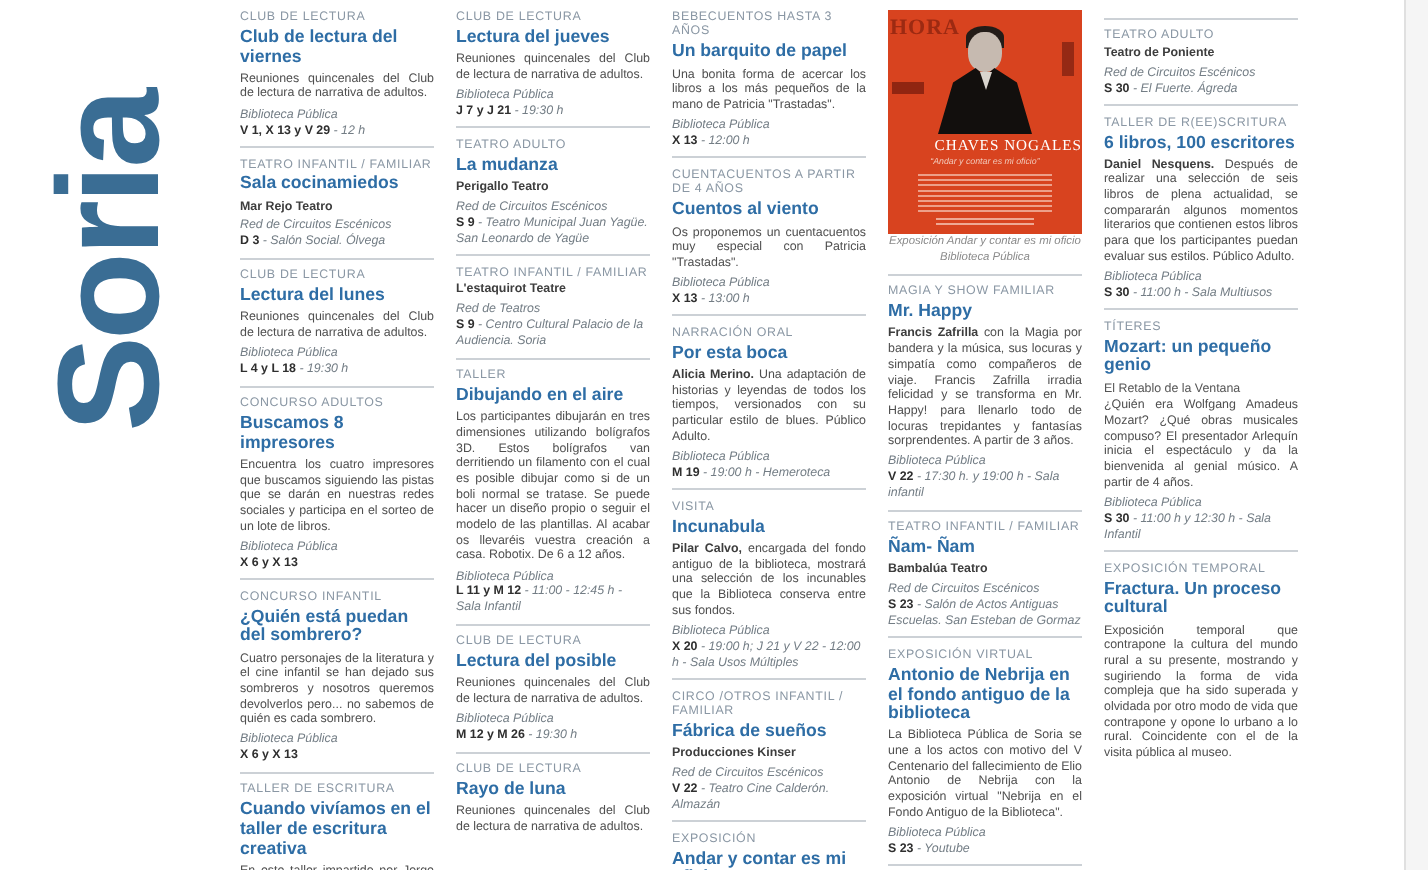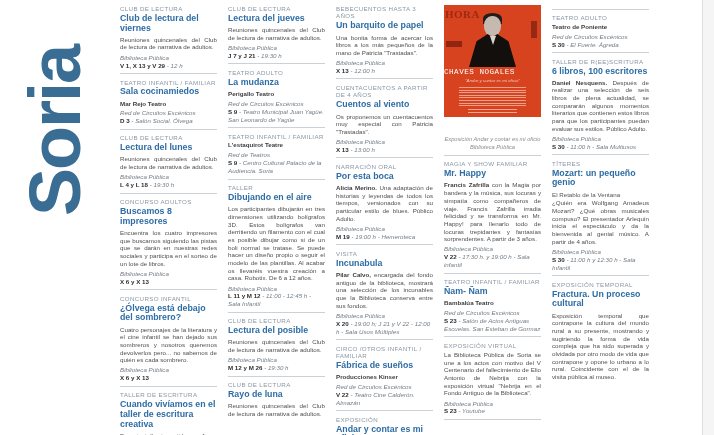--- a/index.html
+++ b/index.html
@@ -17,34 +17,34 @@
   .note{font-size:6.2px;line-height:1.25;color:#555;margin-bottom:1px !important;}
   .desc{font-size:6.2px;line-height:1.24;color:#4f4f4f;text-align:justify;margin-bottom:2.5px !important;
         hyphens:auto;-webkit-hyphens:auto;}
   .desc .lead{font-weight:bold;color:#3d3d3d;}
   .venue{font-size:6.2px;line-height:1.28;font-style:italic;color:#737d85;}
   .when{font-size:6.2px;line-height:1.28;}
   .when .b{font-weight:bold;color:#2f2f2f;}
   .when .r{font-style:italic;color:#737d85;}
   .divider{border-top:1px solid #ccd1d6;margin:3.5px 0 4.5px;}
   
-  .poster{position:relative;width:97px;height:112px;background:#d8431f;overflow:hidden;margin-bottom:19px;}
+  .poster{position:relative;width:97px;height:112px;background:#d8431f;overflow:hidden;margin-bottom:1px;}
   .poster .masthead{position:absolute;left:1px;top:3px;font-family:"Liberation Serif",serif;font-weight:bold;
                     font-size:11px;letter-spacing:.5px;color:#9c2a12;}
   .poster .collage-a{position:absolute;left:2px;top:36px;width:16px;height:6px;background:#7e1e0e;opacity:.8;}
   .poster .collage-b{position:absolute;right:4px;top:16px;width:6px;height:17px;background:#8a2413;opacity:.85;}
   .poster .photo{position:absolute;left:25px;top:8px;width:47px;height:54px;}
   .poster .hair{position:absolute;left:14px;top:0;width:19px;height:11px;background:#231c18;border-radius:50% 50% 0 0;}
   .poster .face{position:absolute;left:15px;top:3px;width:17px;height:20px;background:#c6bab0;border-radius:46%;}
   .poster .suit{position:absolute;left:0;top:21px;width:47px;height:33px;background:#120f0d;
                 clip-path:polygon(0 100%,16% 22%,40% 0,50% 12%,60% 0,84% 22%,100% 100%);}
   .poster .shirt{position:absolute;left:21px;top:23px;width:6px;height:9px;background:#d9d4cd;
                  clip-path:polygon(0 0,100% 0,50% 100%);}
-  .poster .ptitle{position:absolute;left:0;top:63px;width:100%;text-align:left;color:#ffffff;
-                  font-family:Liberation Mono, monospace;font-size:7.6px;letter-spacing:.5px;white-space:nowrap;}
+  .poster .ptitle{position:absolute;left:0;top:63px;width:100%;text-align:right;color:#ffffff;
+                  font-family:Liberation Serif, serif;font-size:7.6px;letter-spacing:.5px;white-space:nowrap;}
   .poster .psub{position:absolute;left:0;top:73px;width:100%;text-align:center;color:#f2c9ba;
                 font-size:4.4px;font-style:italic;}
   .poster .blurb{position:absolute;left:15px;right:15px;top:82px;height:19px;
                  background:repeating-linear-gradient(to bottom,rgba(255,235,225,.55) 0 1px,transparent 1px 2.6px);}
   .poster .pfoot{position:absolute;left:24px;right:24px;bottom:3px;height:5px;
                  background:repeating-linear-gradient(to bottom,rgba(255,235,225,.6) 0 1px,transparent 1px 2.5px);}
   .caption{text-align:center;font-size:5.7px;line-height:1.35;font-style:italic;color:#8b8b8b;margin:0 0 2px;}
 </style>
 </head>
 <body>
@@ -80,21 +80,21 @@
         <div class="entry">
           <p class="cat">CONCURSO ADULTOS</p>
           <p class="title">Buscamos 8 impresores</p>
           <p class="desc"><span>Encuentra los cuatro impresores que buscamos siguiendo las pistas que se darán en nuestras redes sociales y participa en el sorteo de un lote de libros.</span></p>
           <p class="venue">Biblioteca Pública</p>
           <p class="when"><span class="b">X 6 y X 13</span></p>
         </div>
         <div class="divider"></div>
         <div class="entry">
           <p class="cat">CONCURSO INFANTIL</p>
-          <p class="title">¿Ólvega está debajo del sombrero?</p>
+          <p class="title">¿Quién está puedan del sombrero?</p>
           <p class="desc"><span>Cuatro personajes de la literatura y el cine infantil se han dejado sus sombreros y nosotros queremos devolverlos pero... no sabemos de quién es cada sombrero.</span></p>
           <p class="venue">Biblioteca Pública</p>
           <p class="when"><span class="b">X 6 y X 13</span></p>
         </div>
         <div class="divider"></div>
         <div class="entry">
           <p class="cat">TALLER DE ESCRITURA</p>
           <p class="title">Cuando vivíamos en el taller de escritura creativa</p>
           <p class="desc"><span>En este taller impartido por Jorge Gonzalvo (Atrapavientos), podrás conocer algunas de las técnicas de escritura creativa.</span></p>
         </div>
@@ -220,20 +220,21 @@
         <div class="entry">
           <p class="cat">TEATRO INFANTIL / FAMILIAR</p>
           <p class="title">Ñam- Ñam</p>
           <p class="company">Bambalúa Teatro</p>
           <p class="venue">Red de Circuitos Escénicos</p>
           <p class="when"><span class="b">S 23</span><span class="r"> - Salón de Actos Antiguas Escuelas. San Esteban de Gormaz</span></p>
         </div>
         <div class="divider"></div>
         <div class="entry">
           <p class="cat">EXPOSICIÓN VIRTUAL</p>
+          <p class="title">Antonio de Nebrija en el fondo antiguo de la biblioteca</p>
           <p class="desc"><span>La Biblioteca Pública de Soria se une a los actos con motivo del V Centenario del fallecimiento de Elio Antonio de Nebrija con la exposición virtual "Nebrija en el Fondo Antiguo de la Biblioteca".</span></p>
           <p class="venue">Biblioteca Pública</p>
           <p class="when"><span class="b">S 23</span><span class="r"> - Youtube</span></p>
         </div>
         <div class="divider"></div>
       </div>
       <div class="col">
         <div class="divider"></div>
         <div class="entry">
           <p class="cat">TEATRO ADULTO</p>

